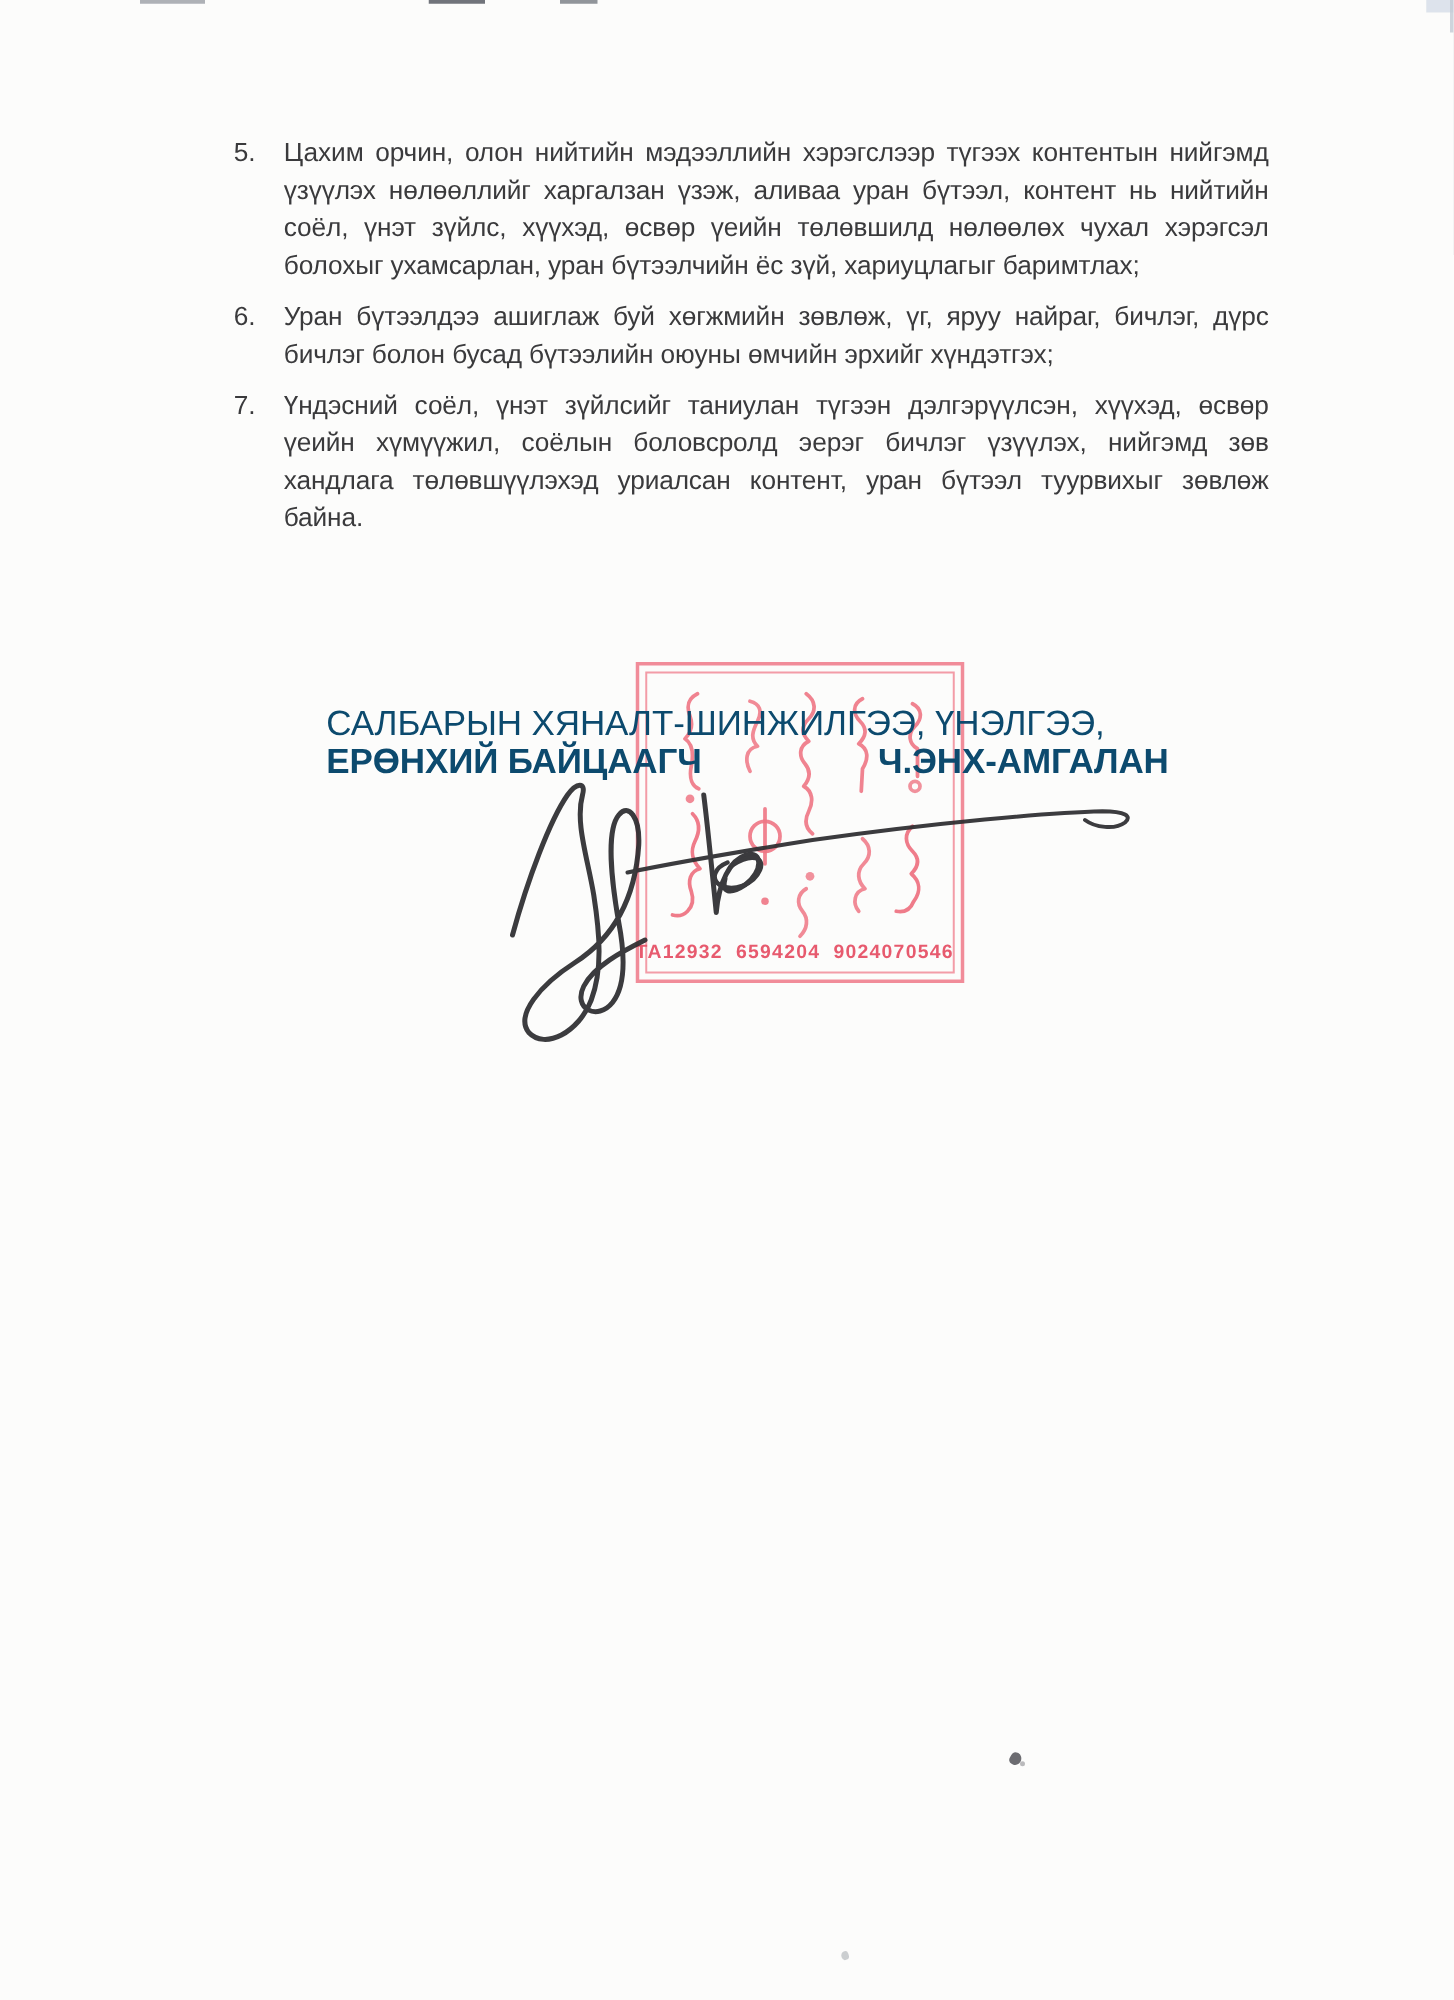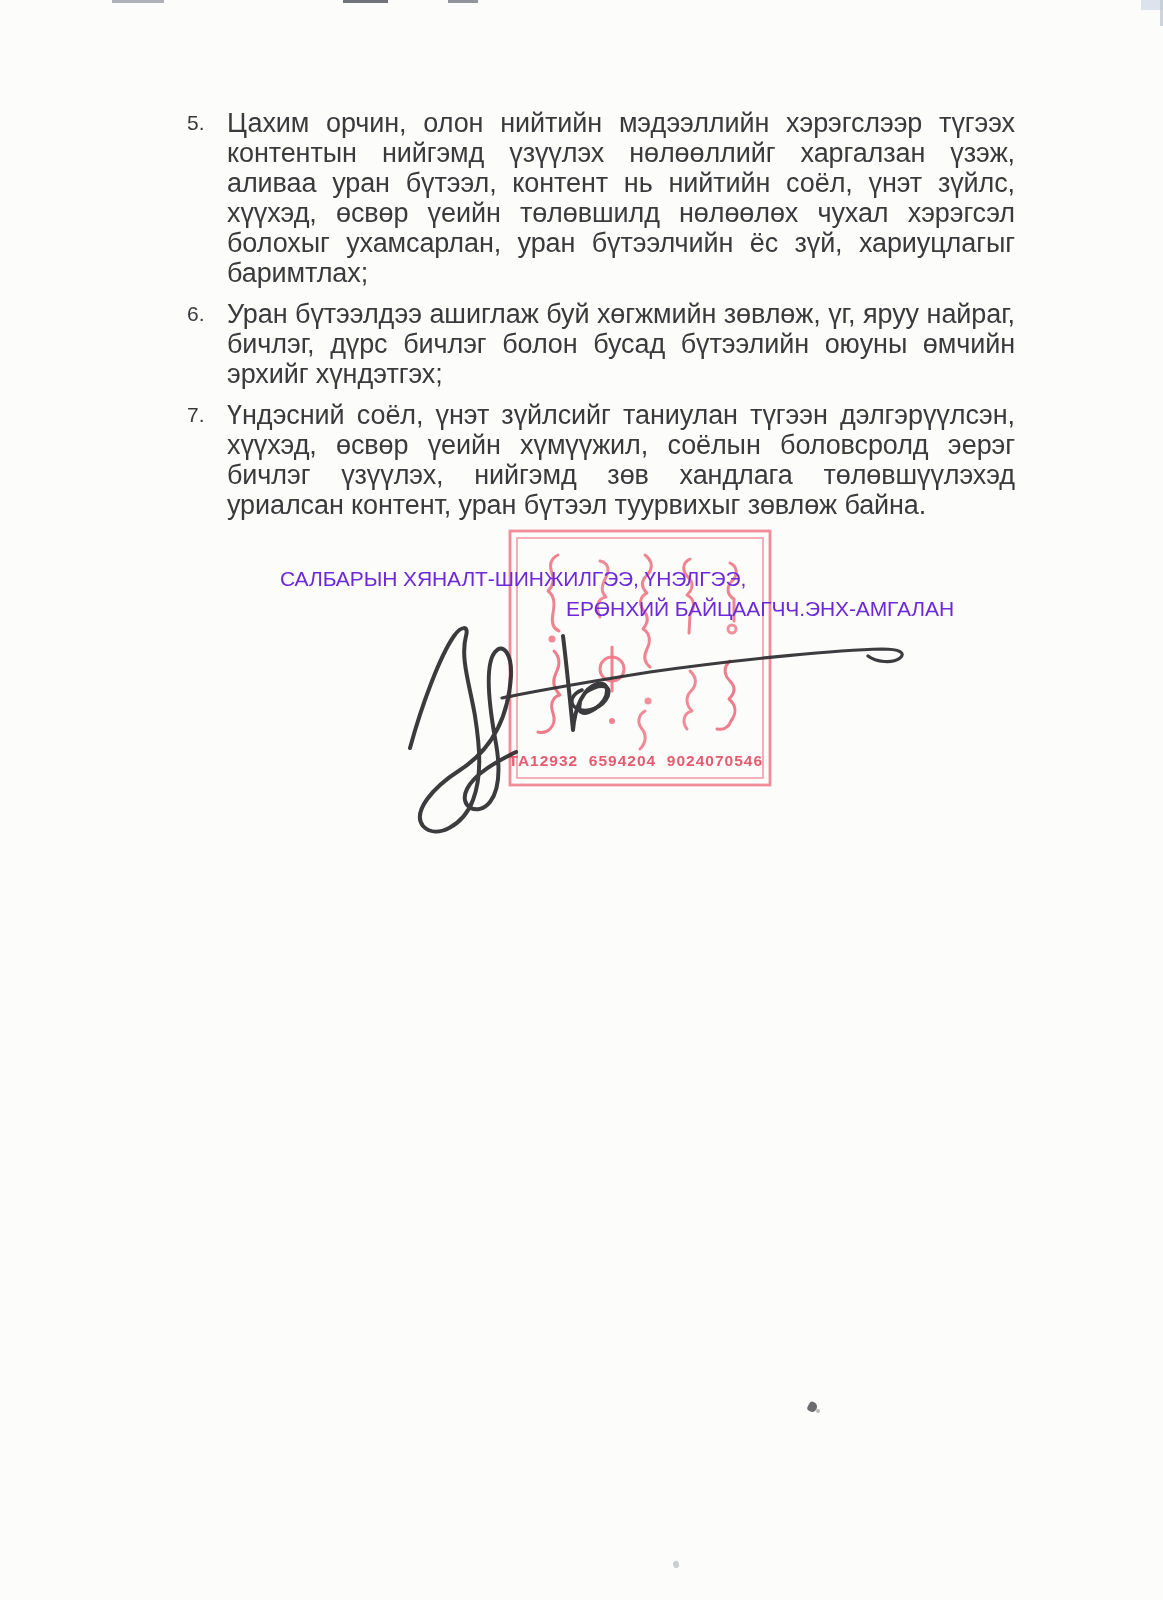--- a/index.html
+++ b/index.html
@@ -16,32 +16,32 @@
   .doc-list{
     position:absolute;left:187px;top:108px;width:828px;
   }
   .doc-item{display:flex;margin-bottom:11px;}
   .doc-item .num{
     flex:0 0 40px;
     font-size:21px;line-height:30px;color:#3a3a3c;
   }
   .doc-item .body{
     margin:0;flex:1;
-    font-size:27px;line-height:30px;
+    font-size:21px;line-height:30px;
     text-align:justify;text-justify:inter-word;
     letter-spacing:-0.1px;
     color:#3a3a3c;
   }
   
   .sig-block{
-    position:absolute;left:280px;top:564px;width:674px;
-    font-size:21px;line-height:30px;color:#6d28d9;
+    position:absolute;left:261px;top:564px;width:674px;
+    font-size:28px;line-height:30px;color:#0c4a6e;
     letter-spacing:-0.1px;
   }
-  .sig-line3{display:flex;justify-content:flex-end;}
+  .sig-line3{display:flex;justify-content:space-between;font-weight:bold;}
   
   .stamp{position:absolute;left:508px;top:529px;width:264px;height:258px;}
   .stamp svg{display:block;}
   
   .signature{position:absolute;left:390px;top:600px;width:530px;height:250px;}
   
   .edge-mark{position:absolute;top:0;height:3px;}
   .edge-a{left:112px;width:52px;background:#6d737d;opacity:.55;}
   .edge-b{left:343px;width:45px;background:#363b44;opacity:.7;}
   .edge-c{left:448px;width:30px;background:#4a505a;opacity:.6;}

